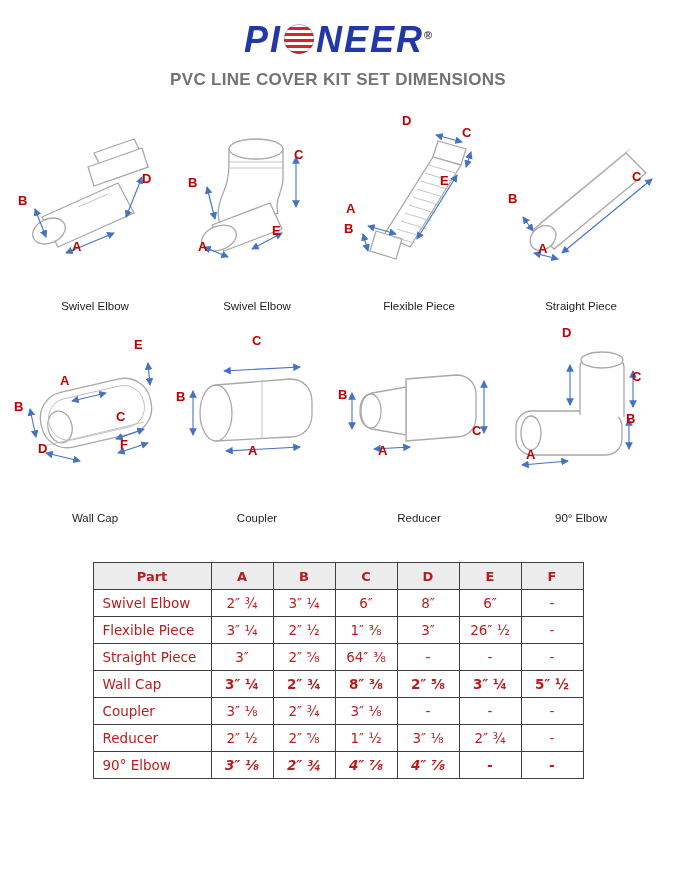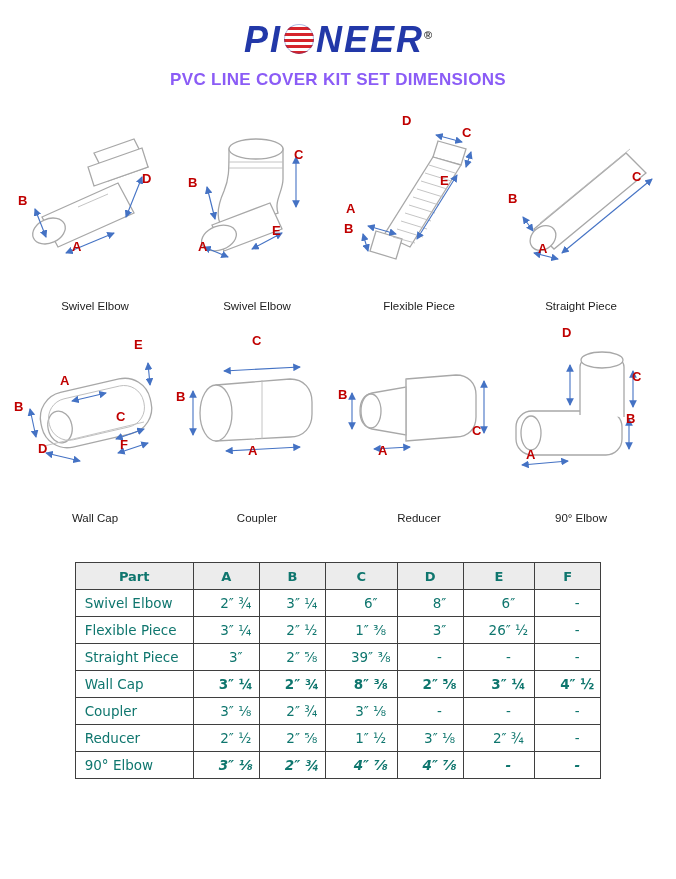--- a/index.html
+++ b/index.html
@@ -8,40 +8,40 @@
   .page { position:relative; width:676px; height:879px; background:#fff; overflow:hidden;border-radius:10px; }
 
   
   .brand { text-align:center; padding-top:22px; font-size:36px; font-weight:bold; font-style:italic;
            color:#2238a8; letter-spacing:2px; line-height:1; }
   .brand .o-logo { display:inline-block; width:30px; height:30px; border-radius:50%;
            background:repeating-linear-gradient(0deg,#d6242b 0 3px,#fff 3px 6px);
            box-shadow:inset 0 0 0 1px rgba(34,56,168,.35); vertical-align:-2px; margin:0 2px; }
   .brand .reg { font-size:11px; font-style:normal; color:#333; vertical-align:super; letter-spacing:0; }
   .doc-title { text-align:center; margin-top:12px; font-size:17px; font-weight:bold;
-           color:#8b5cf6; letter-spacing:.3px; }
+           color:#737373; letter-spacing:.3px; }
 
   
   .diagrams { width:648px; margin:22px auto 0; display:grid; grid-template-columns:repeat(4,1fr); row-gap:10px; }
   .cell { position:relative; height:202px; }
   .cell svg.draw { display:block; width:150px; height:172px; margin:0 auto; }
   .part-shape { stroke:#a8a8a8; stroke-width:1.3; fill:#fff; }
   .thin { stroke:#bdbdbd; stroke-width:.9; fill:none; }
   .arr { stroke:#4472c4; stroke-width:1.1; fill:none; }
   .dim { position:absolute; color:#c00000; font-weight:bold; font-size:13px; line-height:1; }
   .caption { position:absolute; left:0; right:0; bottom:2px; text-align:center; font-size:11.5px; color:#1c1c1c; }
 
   
-  .dim-table { margin:36px auto 0; border-collapse:collapse; font-size:13.5px; color:#0f766e;
+  .dim-table { margin:36px auto 0; border-collapse:collapse; font-size:13.5px; color:#b91c1c;
                font-family:"DejaVu Sans","Liberation Sans",sans-serif; }
   .dim-table th, .dim-table td { border:1px solid #3f3f3f; height:27px; text-align:center; padding:0 6px; }
   .dim-table th { background:#ececec; font-weight:bold; font-size:13px; }
   .dim-table th.part-h { width:118px; }
   .dim-table td.part { text-align:left; padding-left:9px; }
-  .dim-table td.val { min-width:62px;padding-left:25px; }
+  .dim-table td.val { min-width:62px; }
   .dim-table tbody tr:nth-child(4) td.val { font-weight:bold; }
   .dim-table tbody tr:nth-child(7) td.val { font-weight:bold; font-style:italic; }
 
   .defs-svg { position:absolute; width:0; height:0; }
 </style>
 </head>
 <body>
 
 <svg class="defs-svg" aria-hidden="true">
   <defs>
@@ -280,33 +280,33 @@
         <td class="val">2″ ½</td>
         <td class="val">1″ ⅜</td>
         <td class="val">3″</td>
         <td class="val">26″ ½</td>
         <td class="val">-</td>
       </tr>
       <tr>
         <td class="part">Straight Piece</td>
         <td class="val">3″</td>
         <td class="val">2″ ⅝</td>
-        <td class="val">39″ ⅜</td>
+        <td class="val">64″ ⅜</td>
         <td class="val">-</td>
         <td class="val">-</td>
         <td class="val">-</td>
       </tr>
       <tr>
         <td class="part">Wall Cap</td>
         <td class="val">3″ ¼</td>
         <td class="val">2″ ¾</td>
         <td class="val">8″ ⅜</td>
         <td class="val">2″ ⅝</td>
         <td class="val">3″ ¼</td>
-        <td class="val">4″ ½</td>
+        <td class="val">5″ ½</td>
       </tr>
       <tr>
         <td class="part">Coupler</td>
         <td class="val">3″ ⅛</td>
         <td class="val">2″ ¾</td>
         <td class="val">3″ ⅛</td>
         <td class="val">-</td>
         <td class="val">-</td>
         <td class="val">-</td>
       </tr>

